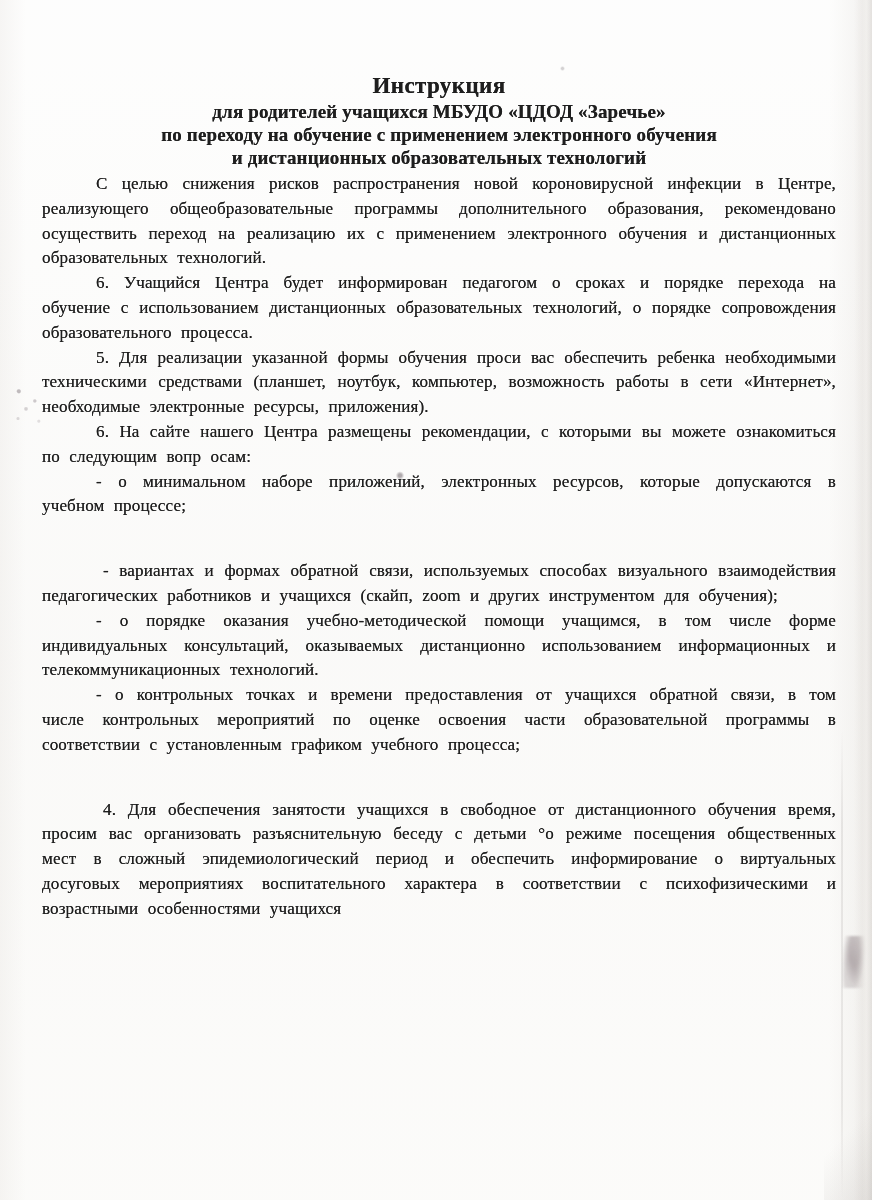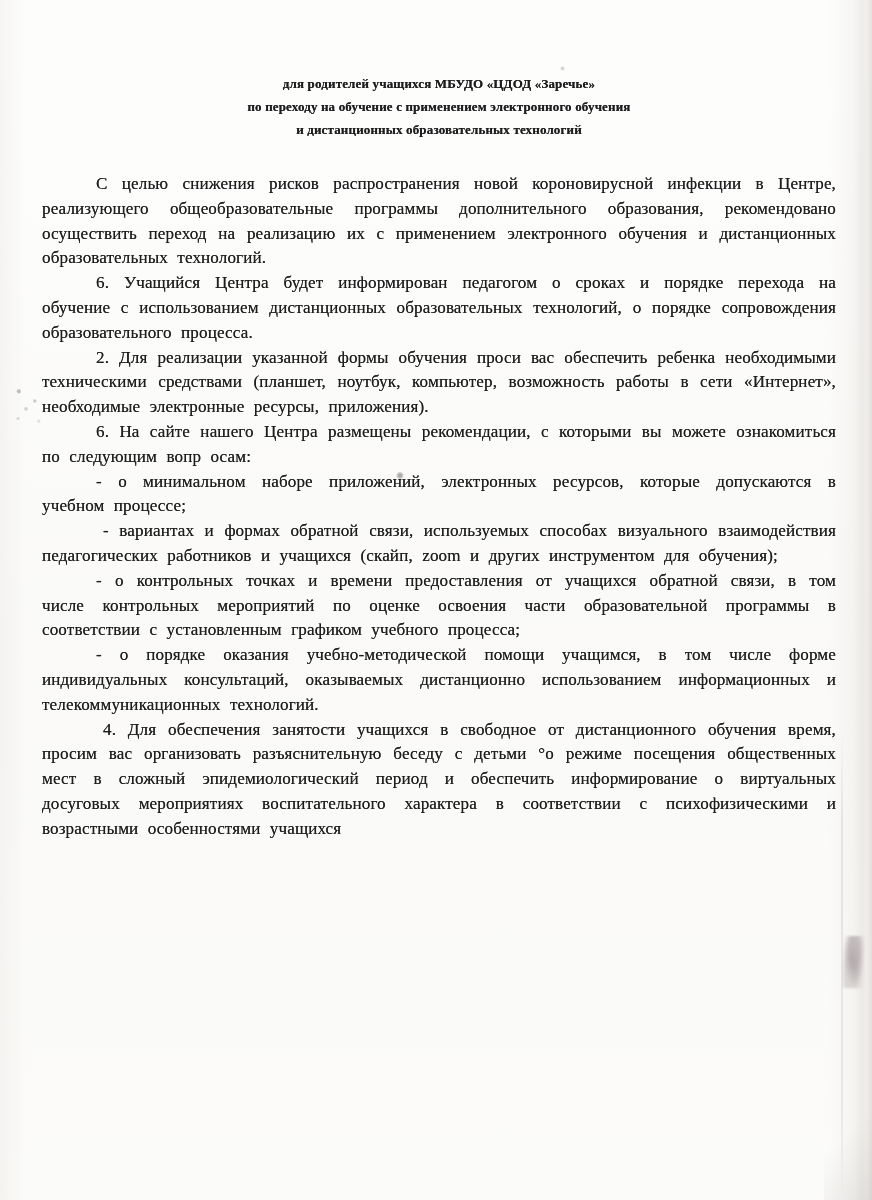--- a/index.html
+++ b/index.html
@@ -14,30 +14,30 @@
     font-family:"Liberation Serif","DejaVu Serif",serif;
     color:#1e1e1e;
   }
   .content{position:absolute;inset:0;z-index:2;}
   .title-block{
     position:absolute;top:72px;left:42px;width:794px;
     text-align:center;font-weight:700;
     text-shadow:0 0 .4px rgba(25,25,25,.85);
   }
   .doc-title{font-size:23px;line-height:28px;letter-spacing:.4px;}
-  .doc-subtitle{font-size:13px;line-height:23.2px;letter-spacing:.15px;}
+  .doc-subtitle{font-size:19px;line-height:23.2px;letter-spacing:.15px;}
   .body-text{
     position:absolute;top:172px;left:42px;width:794px;
     font-size:17.1px;line-height:24.8px;
     text-align:justify;
     word-spacing:5px;letter-spacing:.12px;
     text-shadow:0 0 .38px rgba(25,25,25,.8);
   }
   .para{margin:0;text-indent:54px;}
-  .para.indent-lg{text-indent:61px;}
+  .para.indent-lg{text-indent:61px;margin-top:40px;}
   
   .artifact{position:absolute;z-index:1;pointer-events:none;}
   .pencil-marks{
     left:10px;top:386px;width:40px;height:44px;
     background:
       radial-gradient(circle at 22% 12%, rgba(120,110,116,.45) 0 1.4px, rgba(120,110,116,0) 2.6px),
       radial-gradient(circle at 62% 34%, rgba(138,128,134,.40) 0 1.1px, rgba(138,128,134,0) 2.2px),
       radial-gradient(circle at 40% 52%, rgba(130,120,126,.32) 0 1.2px, rgba(130,120,126,0) 2.4px),
       radial-gradient(circle at 20% 74%, rgba(146,136,142,.30) 0 1px, rgba(146,136,142,0) 2px),
       radial-gradient(circle at 72% 80%, rgba(150,140,146,.26) 0 1px, rgba(150,140,146,0) 2px);
@@ -82,31 +82,32 @@
   <div class="artifact speck-mid"></div>
   <div class="artifact speck-top"></div>
   <div class="artifact right-smudge"></div>
   <div class="artifact right-hairline"></div>
   <div class="artifact edge-band"></div>
   <div class="artifact corner-shade"></div>
 
   <div class="content">
 
     <div class="title-block">
+      <div class="doc-title">Инструкция</div>
       <div class="doc-subtitle">для родителей учащихся МБУДО «ЦДОД «Заречье»</div>
       <div class="doc-subtitle">по переходу на обучение с применением электронного обучения</div>
       <div class="doc-subtitle">и дистанционных образовательных технологий</div>
     </div>
 
     <div class="body-text">
       <p class="para">С целью снижения рисков распространения новой короновирусной инфекции в Центре, реализующего общеобразовательные программы дополнительного образования, рекомендовано осуществить переход на реализацию их с применением электронного обучения и дистанционных образовательных технологий.</p>
       <p class="para">6. Учащийся Центра будет информирован педагогом о сроках и порядке перехода на обучение с использованием дистанционных образовательных технологий, о порядке сопровождения образовательного процесса.</p>
-      <p class="para">2. Для реализации указанной формы обучения проси вас обеспечить ребенка необходимыми техническими средствами (планшет, ноутбук, компьютер, возможность работы в сети «Интернет», необходимые электронные ресурсы, приложения).</p>
+      <p class="para">5. Для реализации указанной формы обучения проси вас обеспечить ребенка необходимыми техническими средствами (планшет, ноутбук, компьютер, возможность работы в сети «Интернет», необходимые электронные ресурсы, приложения).</p>
       <p class="para">6. На сайте нашего Центра размещены рекомендации, с которыми вы можете ознакомиться по следующим вопр осам:</p>
       <p class="para">- о минимальном наборе приложений, электронных ресурсов, которые допускаются в учебном процессе;</p>
       <p class="para indent-lg">- вариантах и формах обратной связи, используемых способах визуального взаимодействия педагогических работников и учащихся (скайп, zoom и других инструментом для обучения);</p>
+      <p class="para">- о порядке оказания учебно-методической помощи учащимся, в том числе форме индивидуальных консультаций, оказываемых дистанционно использованием информационных и телекоммуникационных технологий.</p>
       <p class="para">- о контрольных точках и времени предоставления от учащихся обратной связи, в том числе контрольных мероприятий по оценке освоения части образовательной программы в соответствии с установленным графиком учебного процесса;</p>
-      <p class="para">- о порядке оказания учебно-методической помощи учащимся, в том числе форме индивидуальных консультаций, оказываемых дистанционно использованием информационных и телекоммуникационных технологий.</p>
       <p class="para indent-lg">4. Для обеспечения занятости учащихся в свободное от дистанционного обучения время, просим вас организовать разъяснительную беседу с детьми °о режиме посещения общественных мест в сложный эпидемиологический период и обеспечить информирование о виртуальных досуговых мероприятиях воспитательного характера в соответствии с психофизическими и возрастными особенностями учащихся</p>
     </div>
 
   </div>
 </div>
 
 </body></html>

